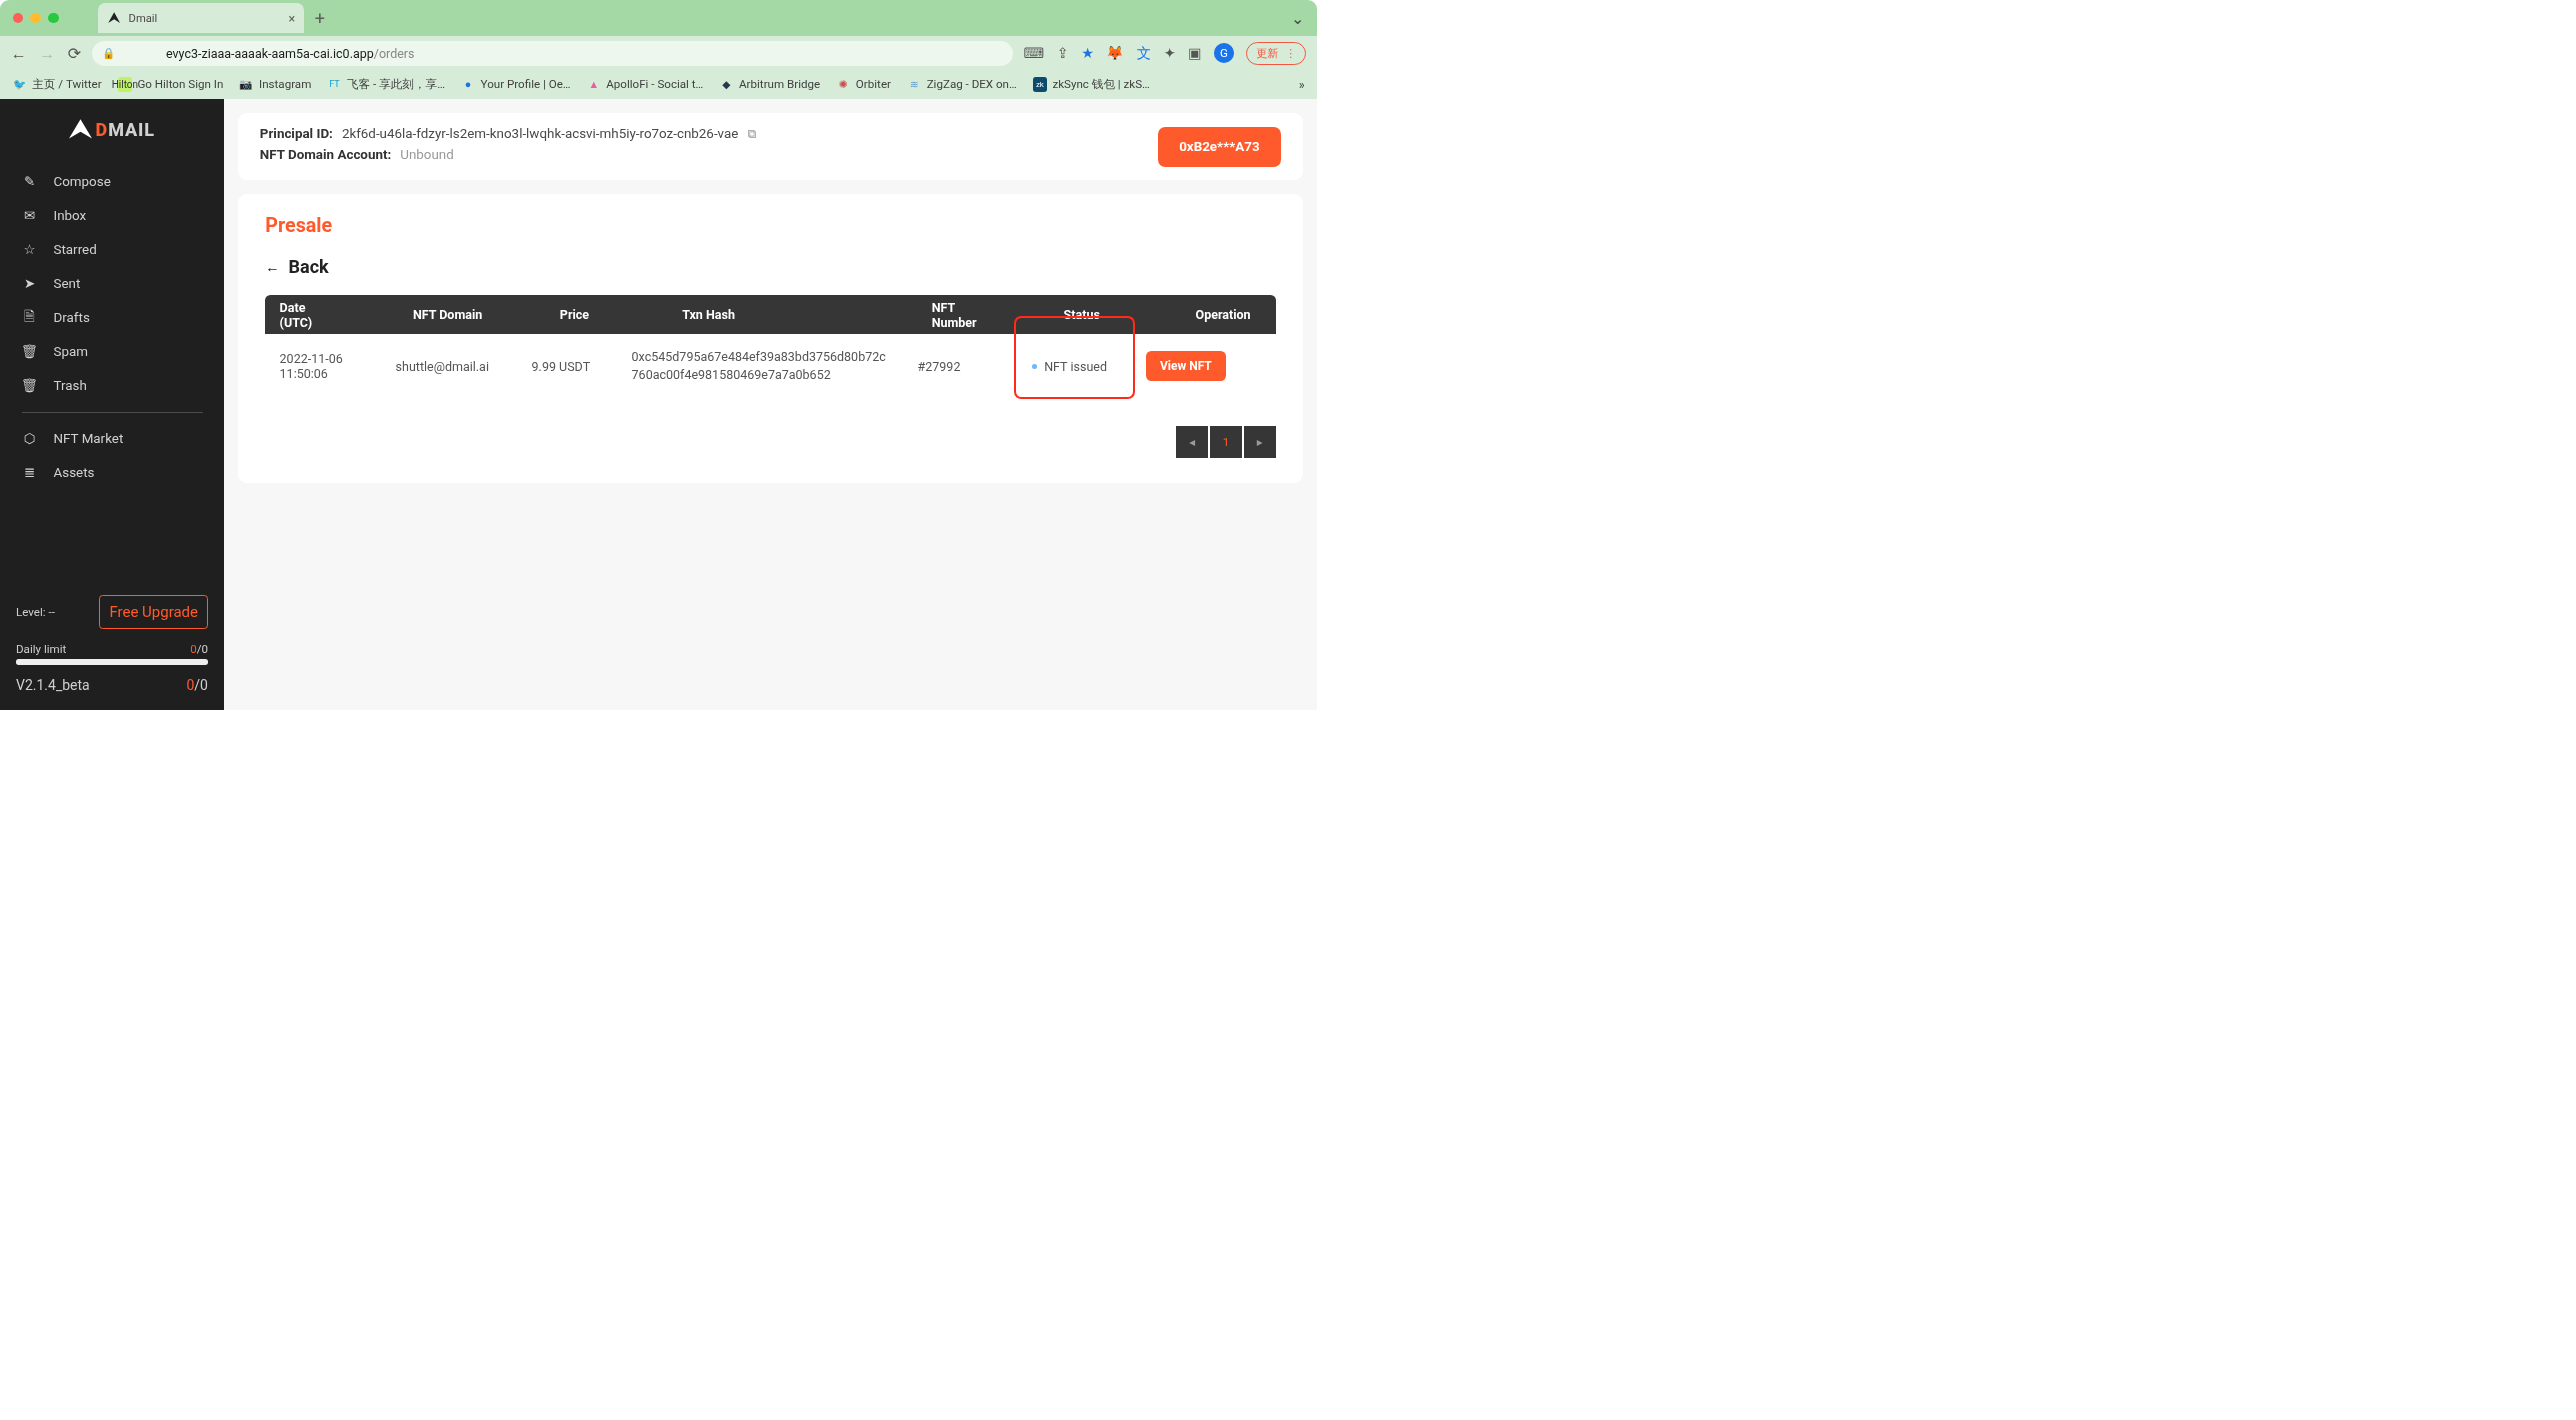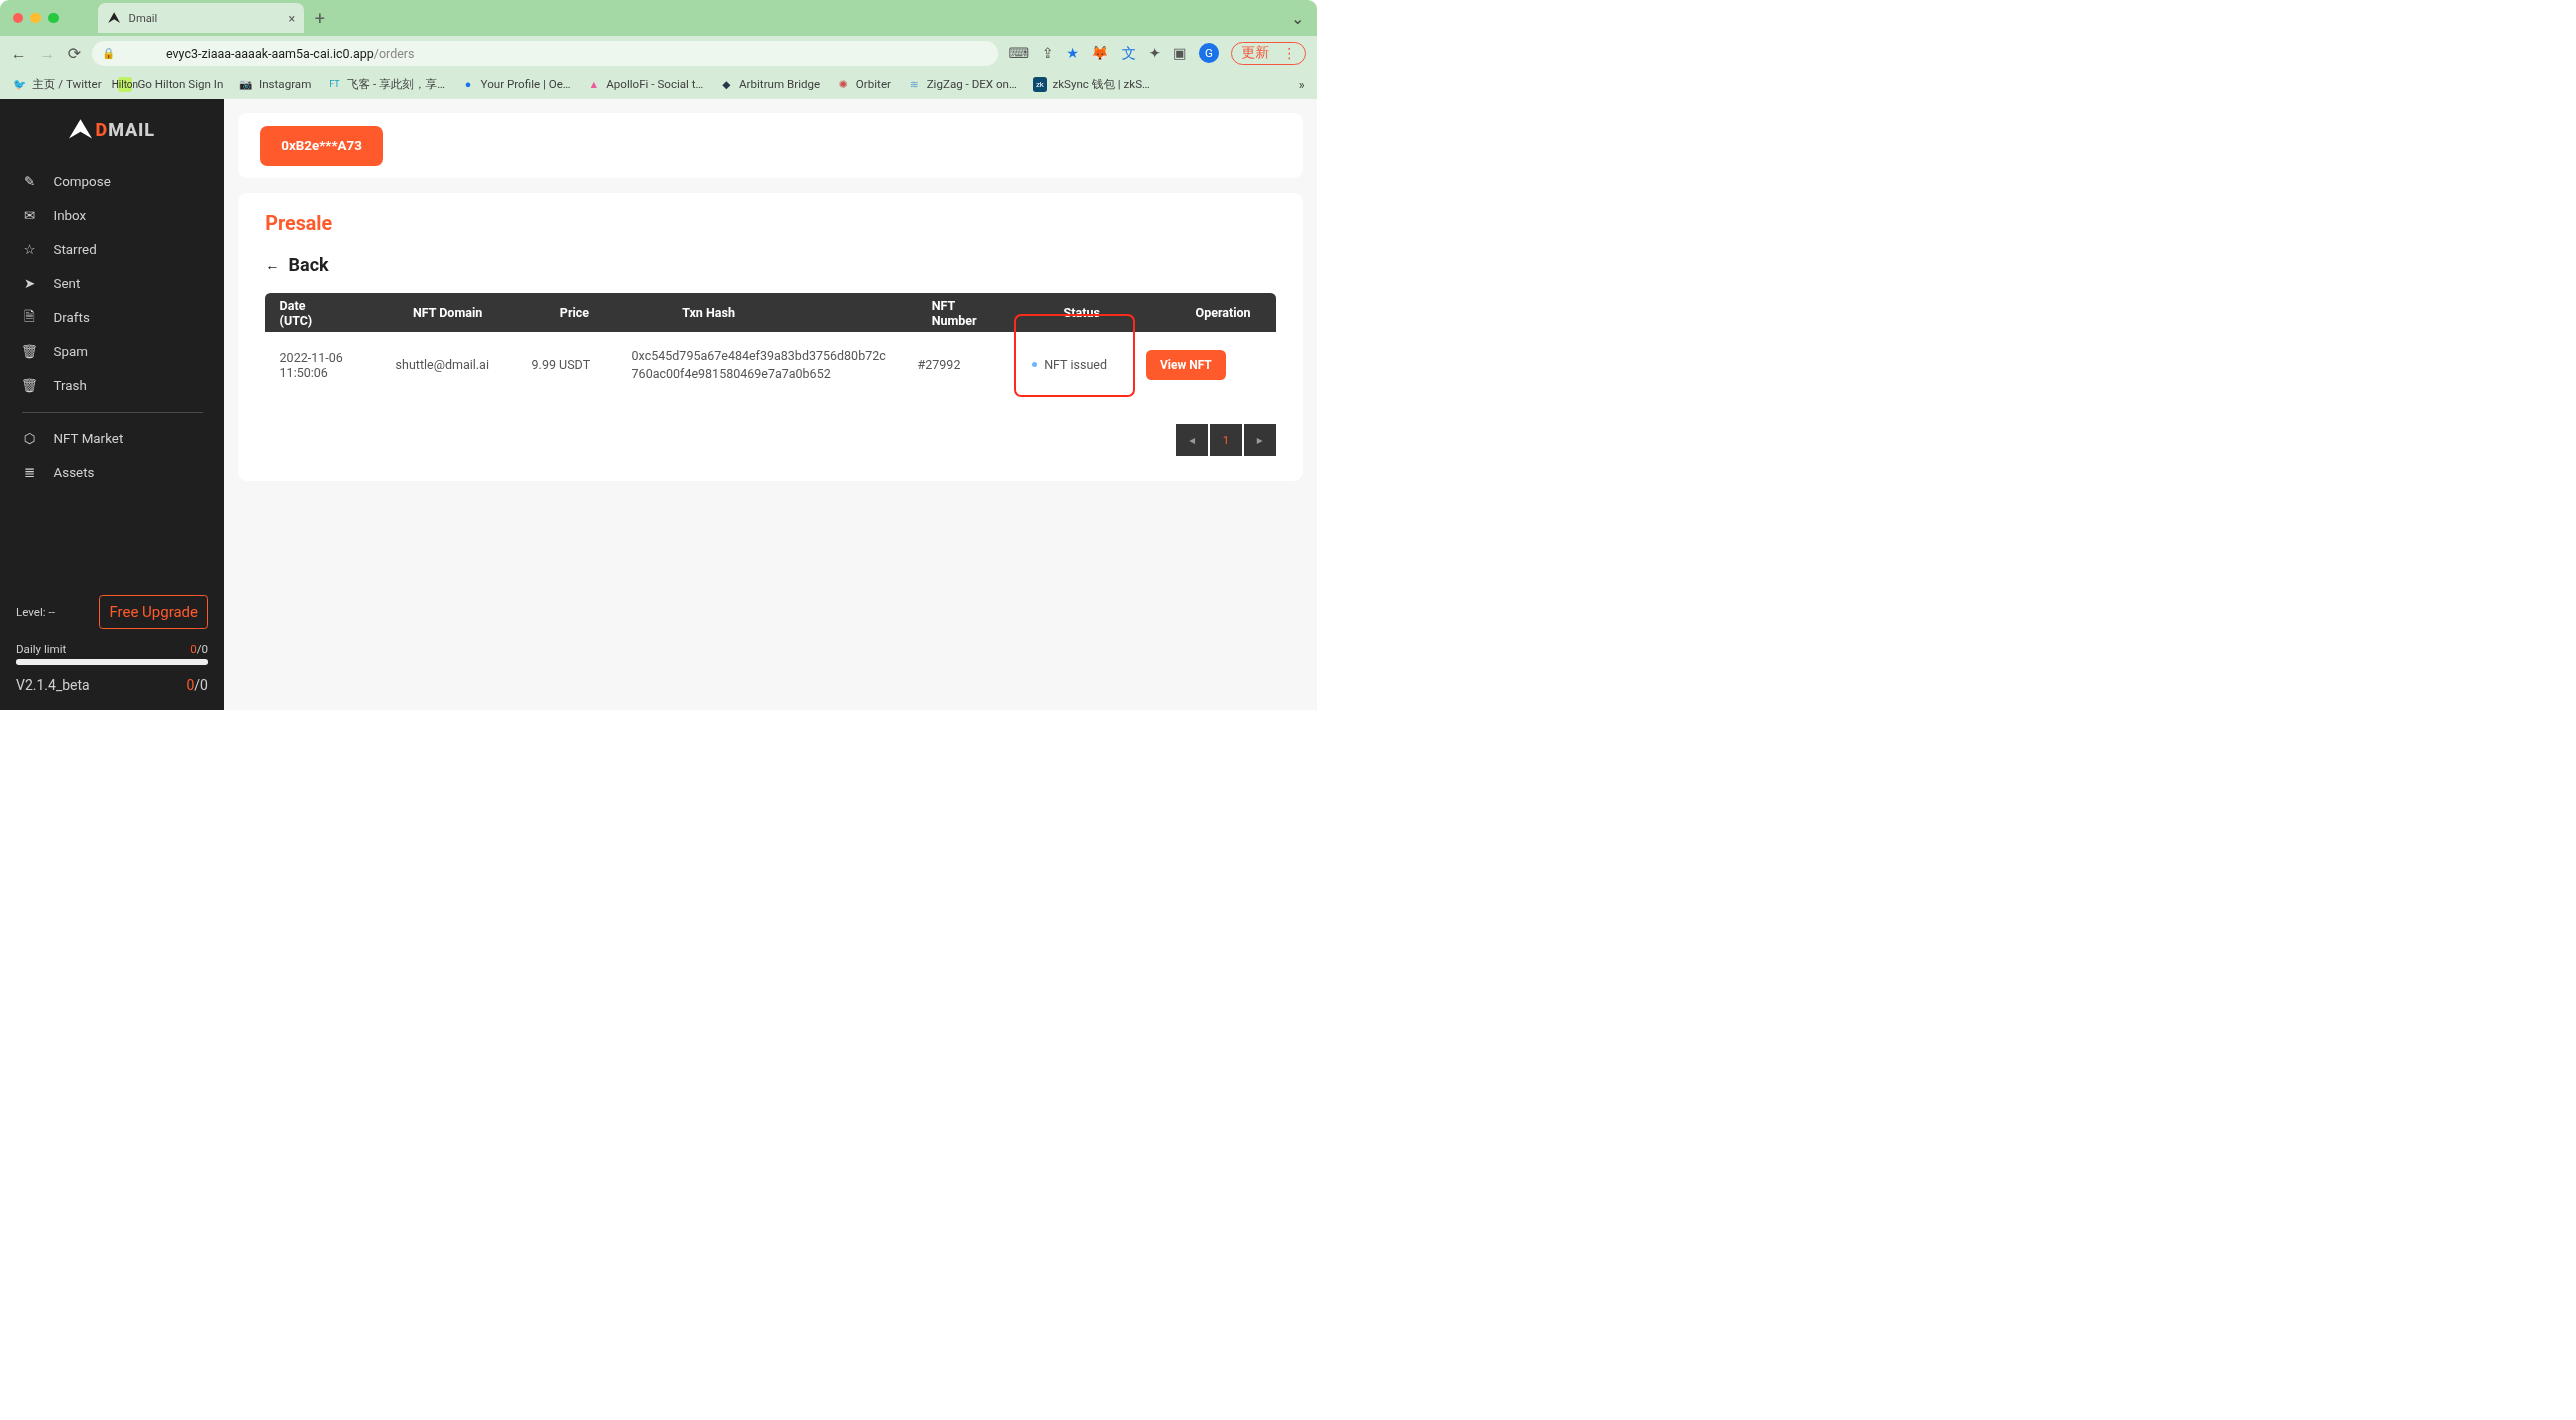--- a/index.html
+++ b/index.html
@@ -21,21 +21,21 @@
 .toolbar { display: flex; align-items: center; height: 34px; background: #d7ecd8; padding: 0 10.7px; gap: 10.7px; }
 .nav-arrows { display: flex; gap: 12.5px; color: #555; font-size: 16px; }
 .nav-arrows .fwd { color: #b7b7b7; }
 .addr-bar { flex: 1; display: flex; align-items: center; background: #eef7ee; height: 25px; border-radius: 12.5px; padding: 0 10.7px; font-size: 12.5px; color: #565656; gap: 7.2px; }
 .addr-bar .lock { font-size: 10.7px; }
 .addr-bar .host { color: #202020; margin-left: 43px; }
 .addr-bar .path { color: #888; }
 .toolbar-icons { display: flex; align-items: center; gap: 12.5px; }
 .toolbar-icons .ico { font-size: 14.3px; color: #555; cursor: pointer; }
 .toolbar-icons .star-blue { color: #1a73e8; }
-.update-btn { display: flex; align-items: center; border: 0.9px solid #f5563f; color: #f5563f; font-size: 14px; height: 23px; border-radius: 11.6px; padding: 0 9px; gap: 13px; cursor: pointer; }
+.update-btn { display: flex; align-items: center; border: 0.9px solid #f5563f; color: #f5563f; font-size: 11px; height: 23px; border-radius: 11.6px; padding: 0 9px; gap: 7px; cursor: pointer; }
 .avatar-g { width: 19.7px; height: 19.7px; border-radius: 50%; background: #1a73e8; color: #fff; font-size: 11.6px; display: flex; align-items: center; justify-content: center; }
 
 .bookmarks { display: flex; align-items: center; height: 29px; background: #d7ecd8; padding: 0 12.5px; gap: 16px; font-size: 11.6px; color: #404040; overflow: hidden; }
 .bm { display: flex; align-items: center; gap: 5.4px; white-space: nowrap; cursor: pointer; }
 .bm-ico { width: 14.3px; height: 14.3px; display: flex; align-items: center; justify-content: center; font-size: 10.7px; border-radius: 2.7px; }
 .bm-more { margin-left: auto; font-size: 12.5px; cursor: pointer; }
 
 .app { display: flex; height: calc(710px - 98px); }
 
 .sidebar { width: 224px; background: #1f1f1f; color: #d1d1d1; display: flex; flex-direction: column; padding-top: 19.7px; }
@@ -248,20 +248,31 @@
       <div class="limit-bar"></div>
       <div class="ver-row">
         <span>V2.1.4_beta</span>
         <span><span class="red">0</span><span>/0</span></span>
       </div>
     </div>
   </div>
 
   <div class="main">
     <div class="card-header">
+      <div class="header-left">
+        <div class="header-line">
+          <span class="label">Principal ID:</span>
+          <span class="val">2kf6d-u46la-fdzyr-ls2em-kno3l-lwqhk-acsvi-mh5iy-ro7oz-cnb26-vae</span>
+          <span class="copy-ico">⧉</span>
+        </div>
+        <div class="header-line">
+          <span class="label">NFT Domain Account:</span>
+          <span class="grey">Unbound</span>
+        </div>
+      </div>
       <div class="wallet-btn">0xB2e***A73</div>
     </div>
 
     <div class="card-content">
       <div class="presale-title">Presale</div>
       <div class="back-row">
         <span class="arrow">←</span>
         <span>Back</span>
       </div>
 

